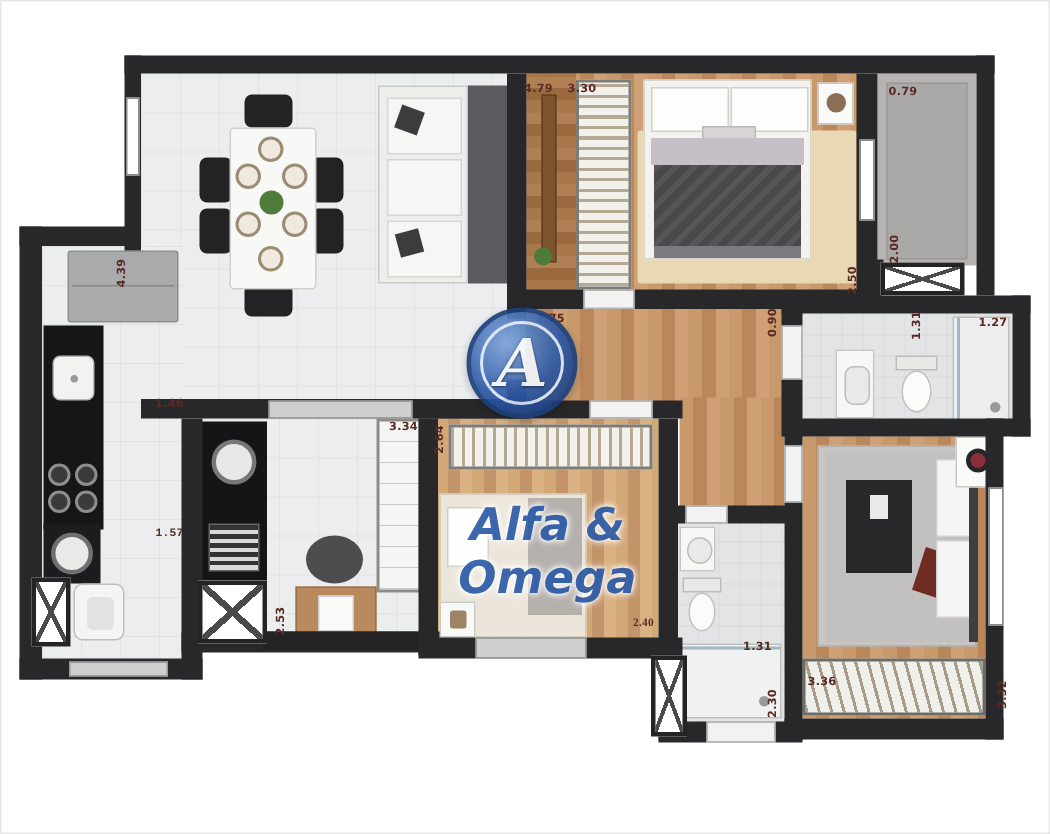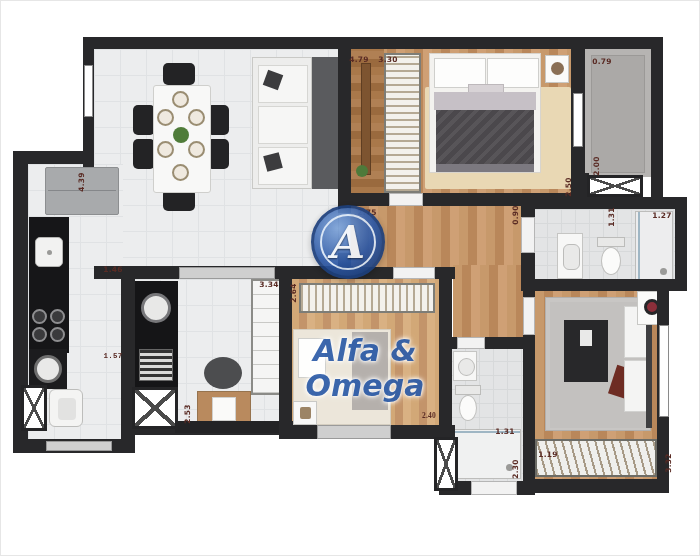--- a/index.html
+++ b/index.html
@@ -236,21 +236,21 @@
       <div class="dim" style="left: 601px; top: 60px; --r: 0deg;">0.79</div>
       <div class="dim" style="left: 595px; top: 165px; --r: -90deg;">2.00</div>
       <div class="dim" style="left: 567px; top: 186px; --r: -90deg;">2.50</div>
       <div class="dim" style="left: 366px; top: 211px; --r: 0deg;">2.75</div>
       <div class="dim" style="left: 514px; top: 214px; --r: -90deg;">0.90</div>
       <div class="dim" style="left: 610px; top: 216px; --r: -90deg;">1.31</div>
       <div class="dim" style="left: 661px; top: 214px; --r: 0deg;">1.27</div>
       <div class="dim" style="left: 428px; top: 414px; font-family: Liberation Serif, serif; --r: 0deg;">2.40</div>
       <div class="dim" style="left: 504px; top: 430px; --r: 0deg;">1.31</div>
       <div class="dim" style="left: 514px; top: 468px; --r: -90deg;">2.30</div>
-      <div class="dim" style="left: 547px; top: 453px; --r: 0deg;">1.19</div>
+      <div class="dim" style="left: 547px; top: 453px; --r: 0deg;">3.36</div>
       <div class="dim" style="left: 667px; top: 462px; --r: -90deg;">3.32</div>
     </div>
 
   <div class="wm wm-logo">
     <div class="ring"></div>
     <div class="glyph">A</div>
   </div>
   <div class="wm wm-brand">Alfa &amp; Omega</div>
 
 </div>

